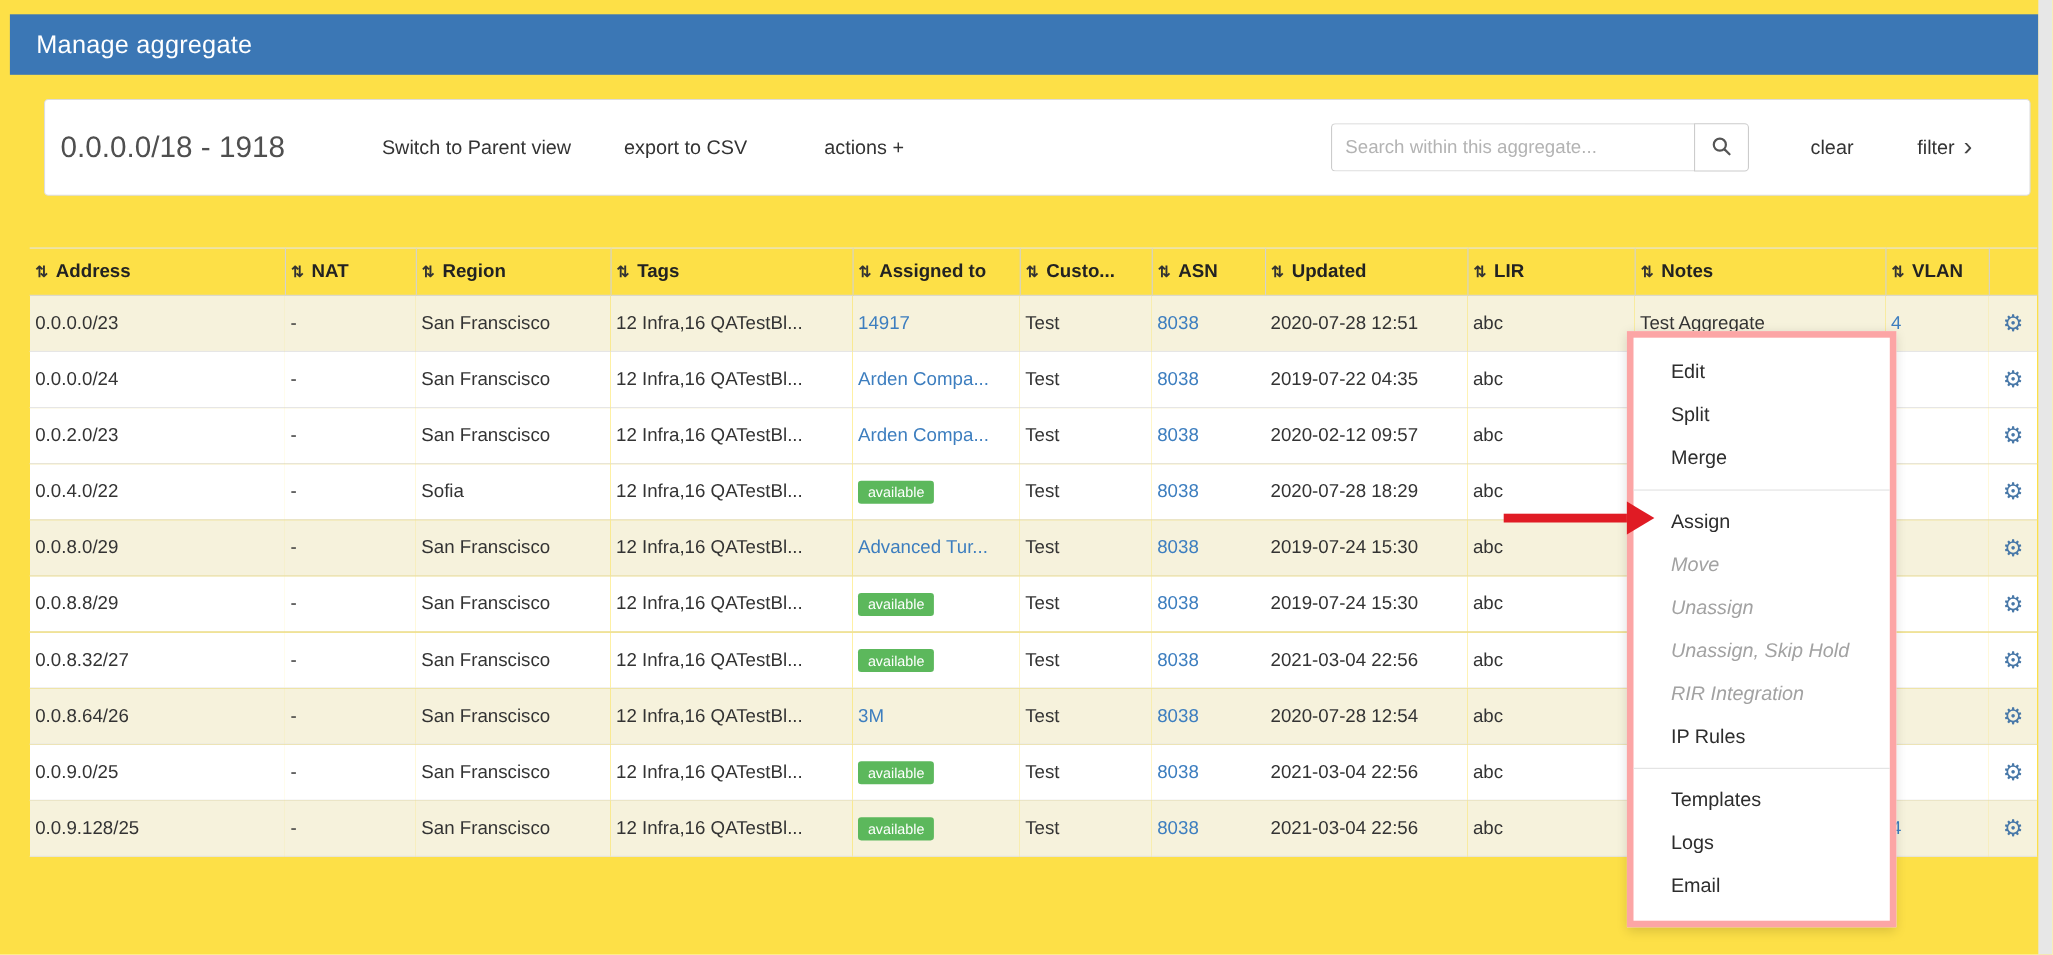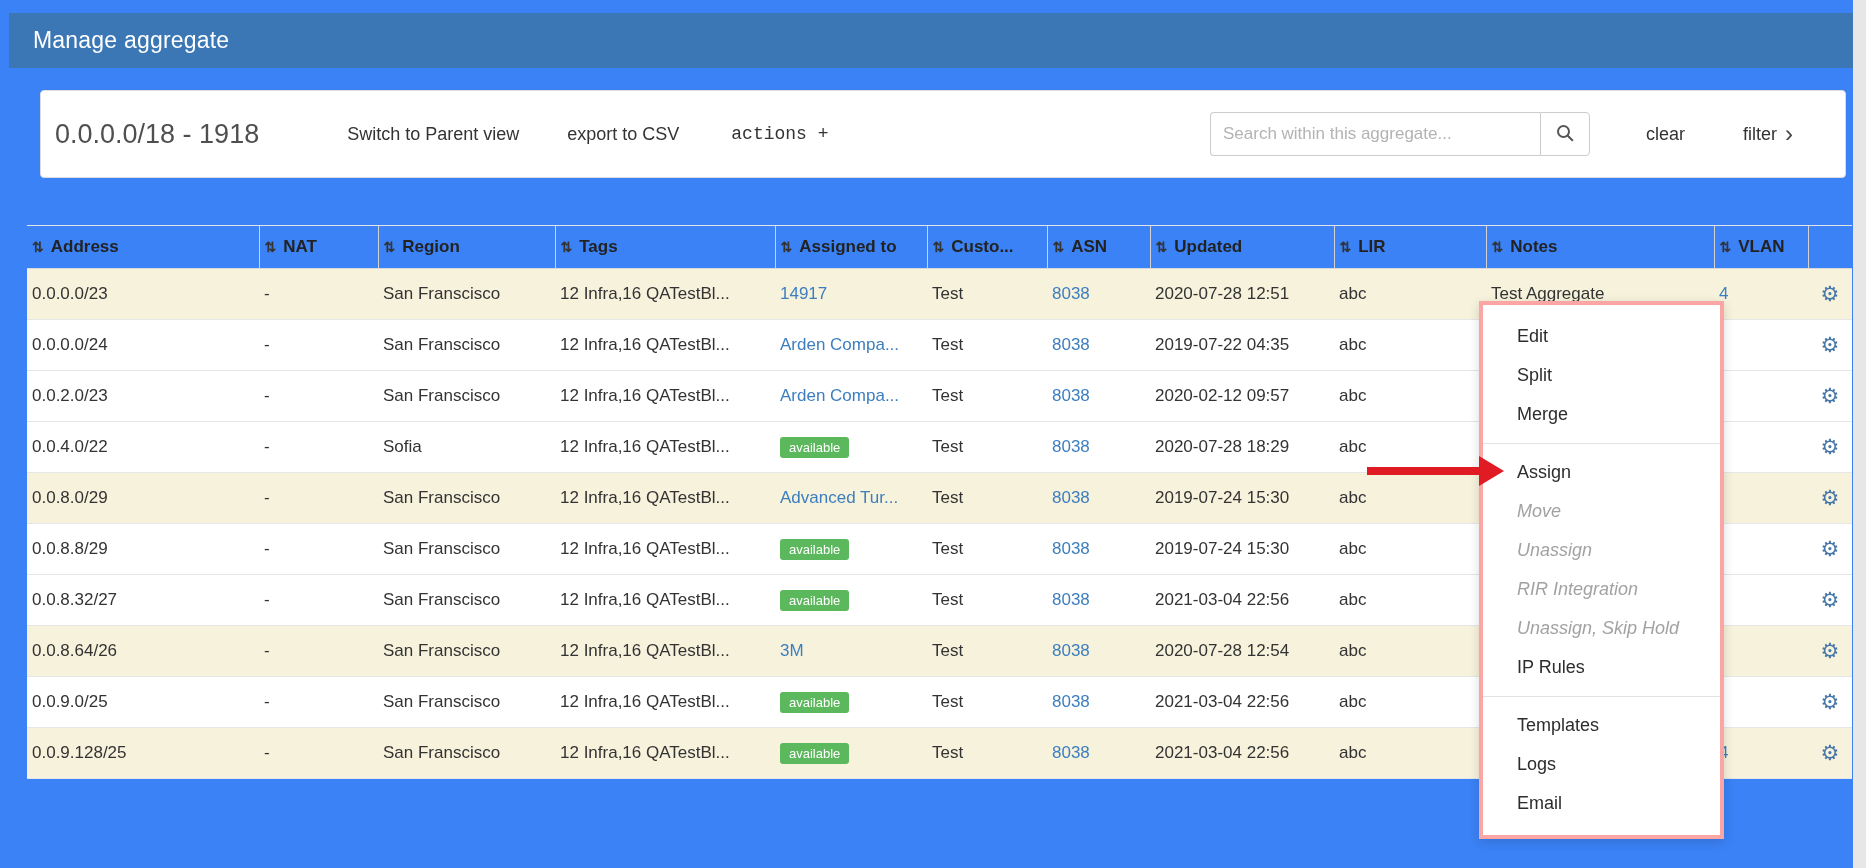--- a/index.html
+++ b/index.html
@@ -1,32 +1,32 @@
 <!DOCTYPE html>
 <html style="--header-blue: #3b77b5; --link-blue: #3d7ebf; --badge-green: #5cb85c; --row-highlight: #f6f2dc; --accent-red: #e01b24; --gear-blue: #4878a8;"><head>
 <meta charset="utf-8">
 <style>
   * { margin:0; padding:0; box-sizing:border-box; }
   html,body { background:#fff; font-family:"Liberation Sans", sans-serif; }
-  #app { position:relative; width:1866px; height:868px; overflow:hidden; background:#3b82f6; }
+  #app { position:relative; width:1866px; height:868px; overflow:hidden; background:#fde047; }
 
   
   .topbar { position:absolute; left:9px; top:13px; width:1844px; height:55px;
             background:var(--header-blue,#3b77b5); display:flex; align-items:center; padding-left:24px; }
   .topbar h1 { color:#fff; font-size:23px; font-weight:500; letter-spacing:.2px; }
 
   
   .toolbar { position:absolute; left:40px; top:90px; width:1806px; height:88px;
              border:1px solid #dcdcdc; border-radius:4px; background:#fff;
              display:flex; align-items:center; padding:0 52px 0 14px; }
   .agg { font-size:27px; color:#4f4f4f; white-space:nowrap; }
   .tlink { font-size:18px; color:#333; cursor:pointer; text-decoration:none; white-space:nowrap; }
   .lnk-switch { margin-left:88px; }
   .lnk-export { margin-left:48px; }
-  .lnk-actions { margin-left:52px;font-family:Liberation Mono, monospace; }
+  .lnk-actions { margin-left:70px; }
   .searchwrap { margin-left:auto; display:flex; align-items:center; }
   .searchwrap input { width:330px; height:44px; border:1px solid #ccc; border-right:none;
                       border-radius:4px 0 0 4px; padding:0 12px; font-size:17px; color:#333;
                       font-family:"Liberation Sans", sans-serif; outline:none; }
   .searchwrap input::placeholder { color:#b3b3b3; }
   .searchbtn { width:50px; height:44px; border:1px solid #ccc; background:#fff;
                border-radius:0 4px 4px 0; cursor:pointer; display:flex; align-items:center; justify-content:center; }
   .lnk-clear { margin-left:56px; }
   .lnk-filter { margin-left:58px; display:flex; align-items:center; gap:8px; }
   .chev { font-size:24px; line-height:18px; color:#444; }
@@ -43,21 +43,21 @@
   tr.hl td { background:var(--row-highlight,#f6f2dc); }
   .sorticon { font-size:14px; color:#333; margin-right:7px; }
   .cl { color:var(--link-blue,#3d7ebf); cursor:pointer; text-decoration:none; }
   .badge { display:inline-block; background:var(--badge-green,#5cb85c); color:#fff;
            font-size:13px; line-height:1; padding:4px 9px; border-radius:3px; }
   .gearcell { text-align:center; padding-left:0; }
   .gear { font-size:21px; color:var(--gear-blue,#4878a8); cursor:pointer; }
 
   
   .menu { position:absolute; left:1479px; top:301px; width:245px; background:#fff;
-          border:4px solid #fca5a5; box-shadow:0 3px 10px rgba(0,0,0,.15); padding:12px 0; z-index:5; }
+          border:6px solid #fca5a5; box-shadow:0 3px 10px rgba(0,0,0,.15); padding:12px 0; z-index:5; }
   .menu .item { height:39px; line-height:39px; padding-left:34px; font-size:18px;
                 color:#2d2d2d; cursor:pointer; white-space:nowrap; }
   .menu .item.disabled { color:#a2a2a2; cursor:default;font-style:italic; }
   .menu .divider { border-top:1px solid #e2e2e2; margin:9px 0; height:0; }
 
   
   .arrow-shaft { position:absolute; left:1367px; top:467px; width:112px; height:8px;
                  background:var(--accent-red,#e01b24); z-index:6; }
   .arrow-head { position:absolute; left:1479px; top:456px; width:0; height:0;
                 border-left:25px solid var(--accent-red,#e01b24);
@@ -276,22 +276,22 @@
   </div>
 
   <div class="menu">
       <div class="item">Edit</div>
       <div class="item">Split</div>
       <div class="item">Merge</div>
       <div class="divider"></div>
       <div class="item">Assign</div>
       <div class="item disabled">Move</div>
       <div class="item disabled">Unassign</div>
+      <div class="item disabled">Unassign, Skip Hold</div>
       <div class="item disabled">RIR Integration</div>
-      <div class="item disabled">Unassign, Skip Hold</div>
       <div class="item">IP Rules</div>
       <div class="divider"></div>
       <div class="item">Templates</div>
       <div class="item">Logs</div>
       <div class="item">Email</div>
     </div>
 
   <div class="arrow-shaft"></div>
   <div class="arrow-head"></div>
 

